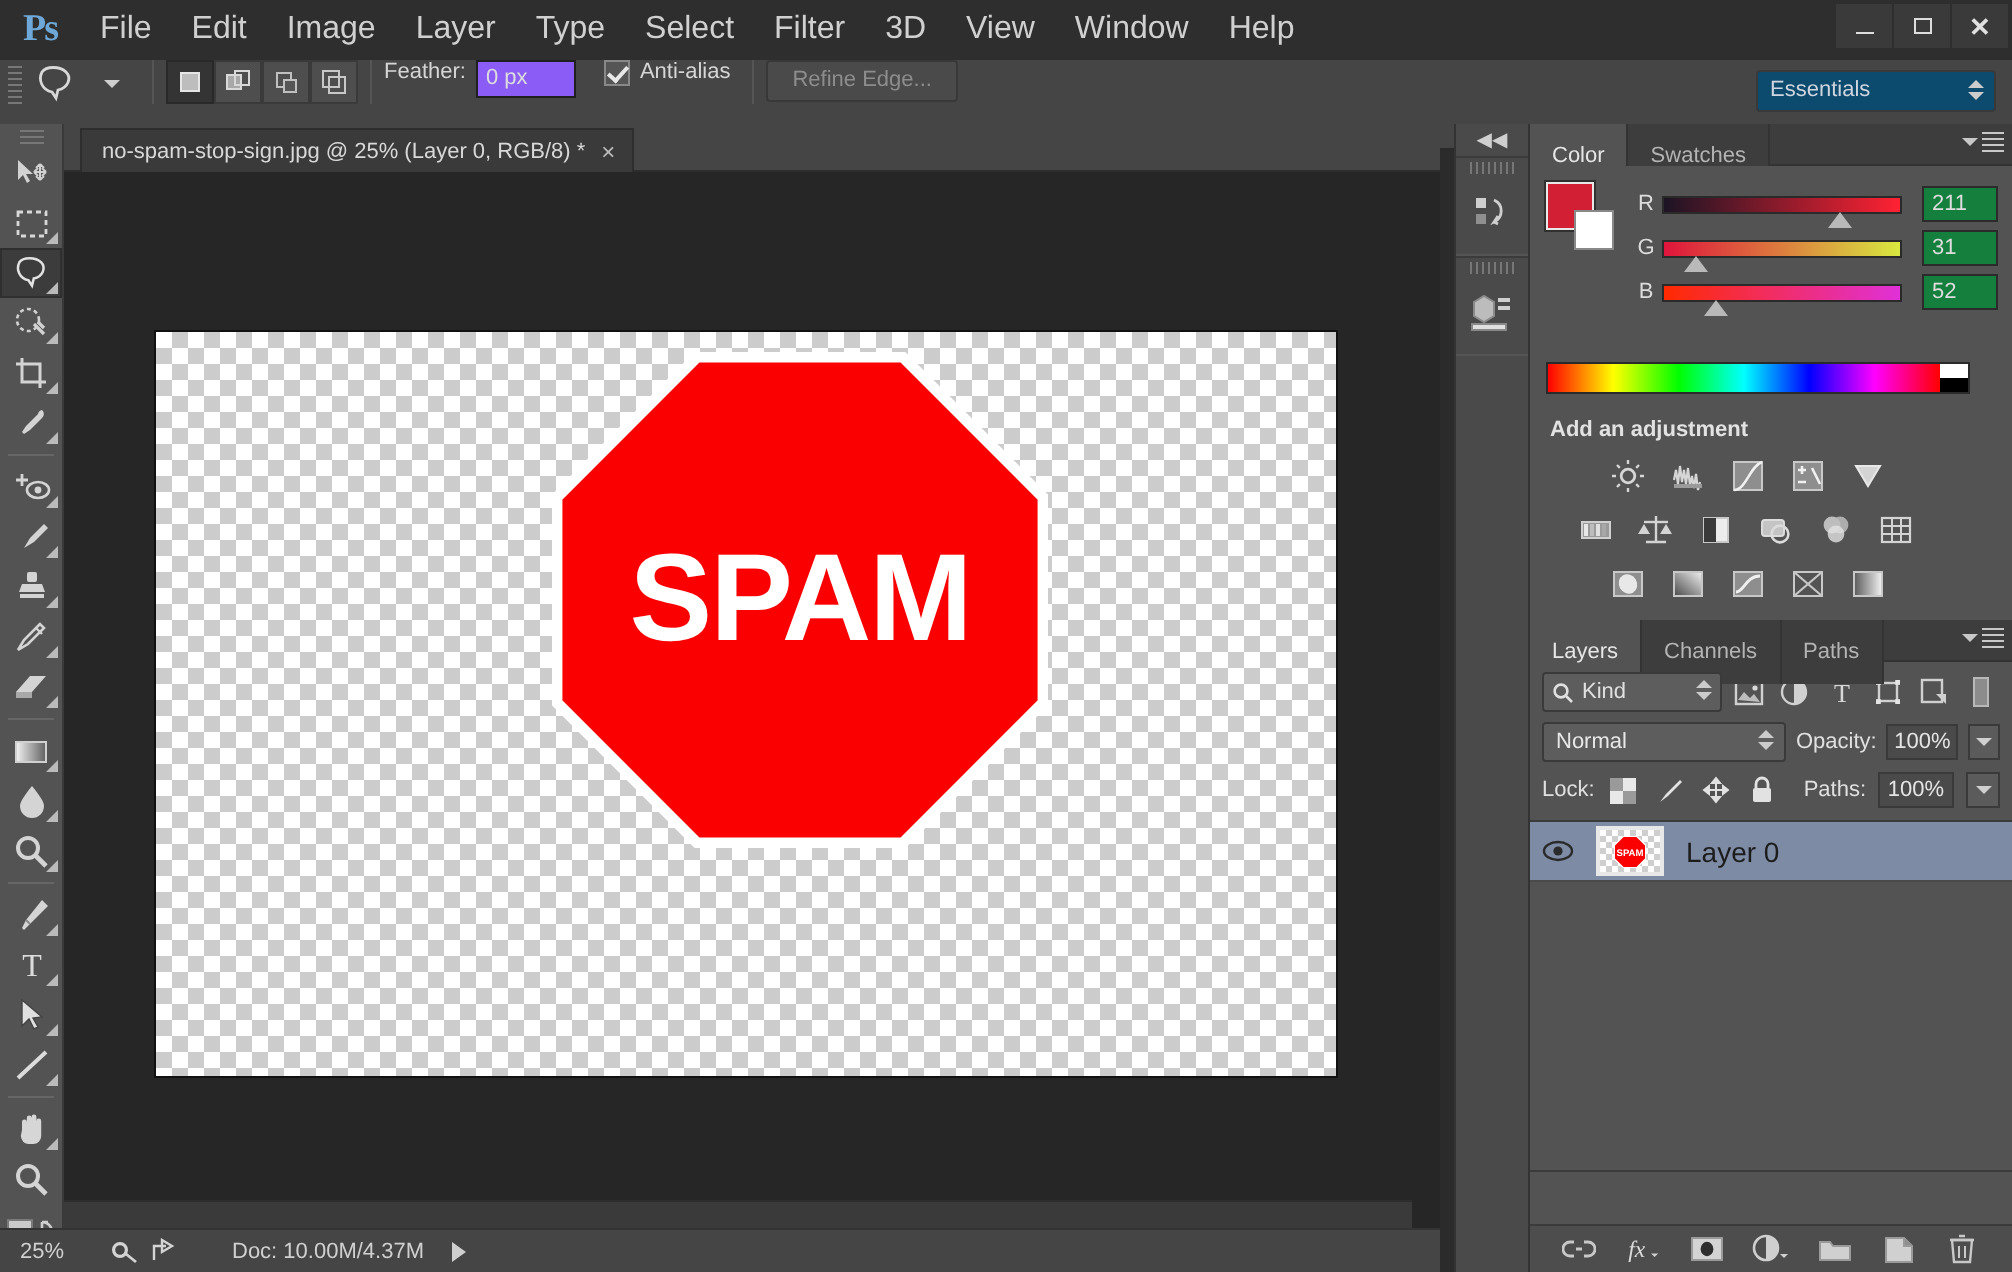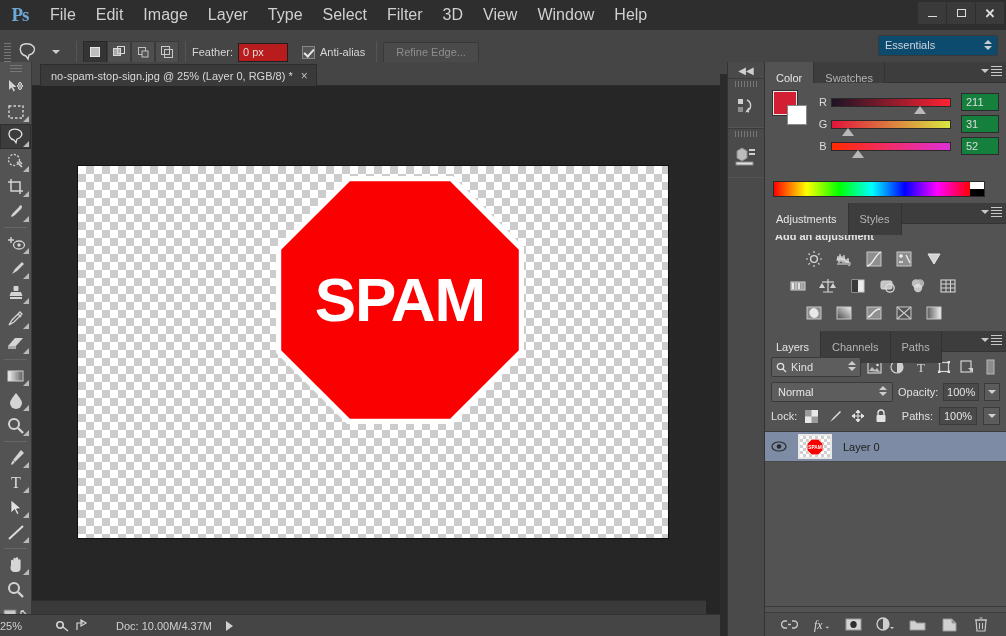--- a/index.html
+++ b/index.html
@@ -36,36 +36,36 @@
     color:#e0e0e0; font-size:11px;
   }
   .winbtn .bar { width:9px; height:1px; background:#ddd; margin-top:6px;}
   .winbtn .sq { width:9px; height:8px; border:1px solid #ddd; }
   .winbtn.close { font-size: 13px; font-weight:bold; }
 
   
   .optbar {
     position:absolute; left:0; top:30px; width:1006px; height:45px;
     background:#454545; border-bottom:1px solid #2a2a2a;
-    display:flex; align-items:center;
+    display:flex; align-items:flex-start;
   }
   .grip { width:14px; height:24px; display:flex; flex-direction:column; justify-content:center; gap:2px; padding-left:4px;}
   .grip i { display:block; width:7px; height:1px; background:#787878; }
   .opt-tool { width:28px; height:24px; display:flex; align-items:center; justify-content:center; }
   .tri-down { width:0;height:0;border-left:4px solid transparent;border-right:4px solid transparent;border-top:4px solid #cfcfcf; }
   .vsep { width:1px; height:22px; background:#333; margin:0 6px; border-right:1px solid #555; }
   .selmodes { display:flex; }
   .selmode {
     width:24px; height:22px; background:#4e4e4e; border:1px solid #3a3a3a;
     display:flex; align-items:center; justify-content:center;
   }
   .selmode.active { background:#343434; border-color:#292929; }
   .opt-label { font-size:11px; color:#d6d6d6; margin: 0 5px 0 0; }
   .opt-input {
-    width:50px; height:19px; background:#b91c1c; border:1px solid #1f1f1f;
+    width:50px; height:19px; background:#8b5cf6; border:1px solid #1f1f1f;
     color:#ddd; font-size:11px; padding:0 4px; line-height:17px;
   }
   .chk { width:13px;height:13px;border:1px solid #888; background:#555; position:relative; margin-right:5px;}
   .chk:after{content:"";position:absolute;left:3px;top:0px;width:4px;height:8px;border:solid #e8e8e8;border-width:0 2px 2px 0;transform:rotate(42deg);}
   .btn-refine {
     height:21px; padding:0 12px; background:#4a4a4a; border:1px solid #383838;
     color:#8d8d8d; font-size:11px; line-height:19px; border-radius:2px;
   }
   .workspace {
     position:absolute; right:8px; top:5px; width:120px; height:21px;
@@ -135,21 +135,21 @@
   
   .vscroll { position:absolute; right:0; top:86px; width:14px; height:513px; background:#3a3a3a; border-left:1px solid #2d2d2d;}
   .hscroll { position:absolute; left:32px; bottom:22px; width:674px; height:14px; background:#3a3a3a; border-top:1px solid #2d2d2d;}
 
   
   .statusbar {
     position:absolute; left:0; bottom:0; width:720px; height:22px;
     background:#454545; border-top:1px solid #333;
     display:flex; align-items:center; font-size:11px; color:#d0d0d0;
   }
-  .sb-zoom { width:52px; }
+  .sb-zoom { width:52px; padding-left:10px; }
   .sb-ico { width:20px; display:flex; justify-content:center; }
   .sb-doc { margin-left:24px; }
   .sb-arrow { margin-left:14px; width:0;height:0;border-top:5px solid transparent;border-bottom:5px solid transparent;border-left:7px solid #cfcfcf;}
 
   
   .icondock {
     position:absolute; left:727px; top:62px; width:38px; height:574px;
     background:#4a4a4a; border-left:1px solid #333; border-right:1px solid #333;
   }
   .dock-collapse { height:16px; display:flex; align-items:center; justify-content:center; color:#cfcfcf; font-size:10px;}
@@ -230,21 +230,21 @@
   .lthumb {
     width:34px; height:25px; border:2px solid #e8e8e8; position:relative;
     background-color:#fff;
     background-image:
       linear-gradient(45deg,#cfcfcf 25%,transparent 25%,transparent 75%,#cfcfcf 75%),
       linear-gradient(45deg,#cfcfcf 25%,transparent 25%,transparent 75%,#cfcfcf 75%);
     background-size:6px 6px; background-position:0 0,3px 3px;
     display:flex; align-items:center; justify-content:center;
   }
   .lthumb .minisign { width:16px;height:16px; }
-  .lname { font-size:11px; color:#1c1c1c; padding-left:6px; }
+  .lname { font-size:14px; color:#1c1c1c; padding-left:6px; }
   .panel-footer {
     position:absolute; left:0; bottom:0; width:241px; height:24px;
     background:#4d4d4d; border-top:1px solid #3b3b3b;
     display:flex; align-items:center; justify-content:flex-end; gap:14px; padding-right:16px;
   }
   .fbtn { width:18px; height:18px; display:flex; align-items:center; justify-content:center;}
   .panel-spacer { background:#535353; }
 </style>
 </head>
 <body>
@@ -634,33 +634,20 @@
       </div>
       <div class="spectrum">
         <span class="ramp"></span>
         <span class="wb">
             <span class="w"></span>
             <span class="b"></span>
           </span>
       </div>
     </div>
 
-    <div class="panel-tabs">
-      <div class="ptab active">Adjustments</div>
-      <div class="ptab">Styles</div>
-      <div class="pmenu">
-        <span class="tri"></span>
-        <span class="lines">
-            <i></i>
-            <i></i>
-            <i></i>
-            <i></i>
-          </span>
-      </div>
-    </div>
     <div class="panel-body adjpanel">
       <div class="adj-title">Add an adjustment</div>
 
       <div class="adj-row">
         <span class="adj-ico">
           <svg width="18" height="18" viewBox="0 0 18 18">
               <circle cx="9" cy="9" r="3.4" fill="none" stroke="#d6d6d6" stroke-width="1.4"></circle>
               <path d="M9 1 v2 M9 15 v2 M1 9 h2 M15 9 h2 M3.5 3.5 l1.4 1.4 M13.1 13.1 l1.4 1.4 M14.5 3.5 l-1.4 1.4 M4.9 13.1 l-1.4 1.4" stroke="#d6d6d6" stroke-width="1.2"></path>
             </svg>
         </span>

